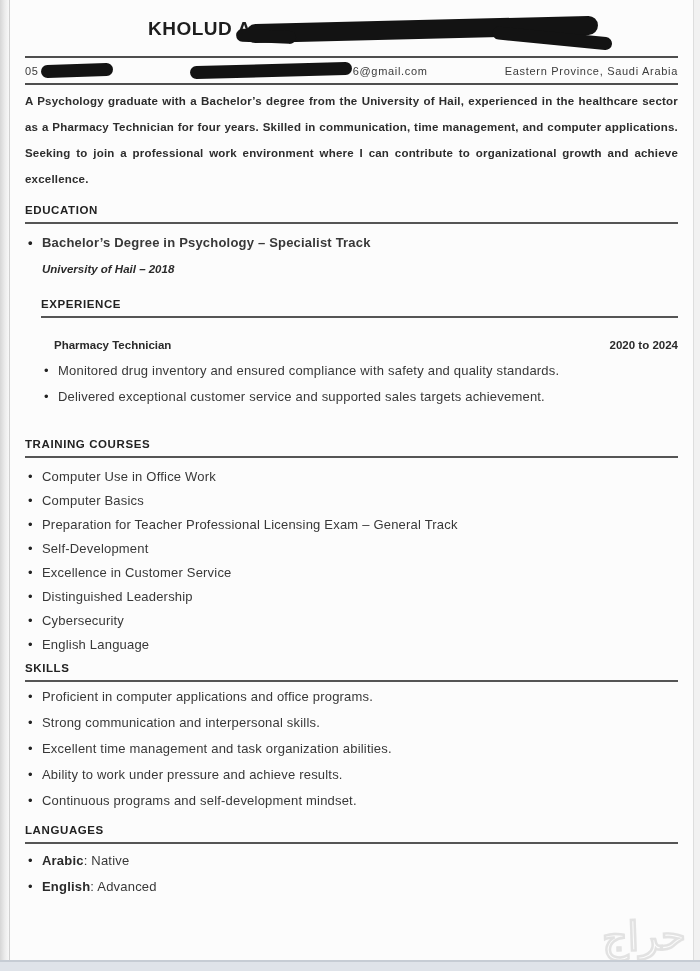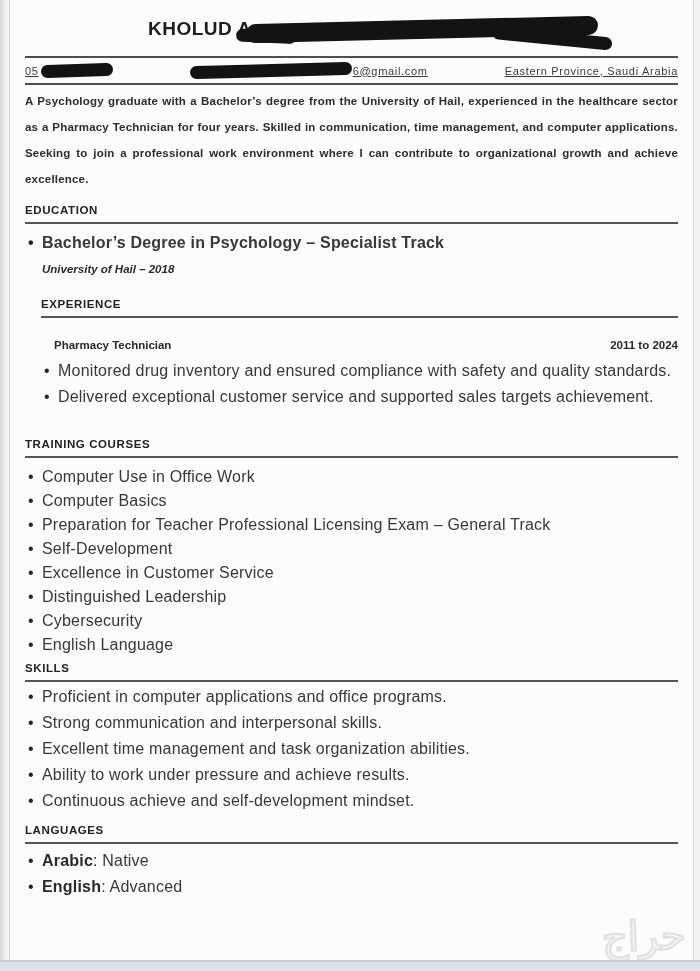--- a/index.html
+++ b/index.html
@@ -52,21 +52,21 @@
   .name-redaction::after{
     content:"";position:absolute;left:-10px;top:6px;width:60px;height:13px;
     background:#131313;border-radius:7px;transform:rotate(4deg);
   }
   
   .contact{
     margin-top:13px;
     border-top:2px solid #4e4e4e;border-bottom:2px solid #4e4e4e;
     display:flex;align-items:center;justify-content:space-between;
     padding:6px 0;
-    font-size:11px;letter-spacing:.7px;color:#3b3b3b;text-decoration:underline;
+    font-size:11px;letter-spacing:.7px;color:#3b3b3b;
   }
   .contact .grp{display:flex;align-items:center;white-space:nowrap;}
   .redact{
     background:#131313;border-radius:7px;height:13px;flex:none;
   }
   .redact.phone{width:72px;margin-left:2px;transform:rotate(-2deg);}
   .redact.email{width:162px;margin-right:1px;transform:rotate(-1.5deg);}
   
   .summary{
     margin:3px 0 0;
@@ -77,21 +77,21 @@
   .sec-head{margin:0;font-size:11.5px;font-weight:bold;letter-spacing:.6px;color:#222;}
   .rule{border:none;border-top:2px solid #555;margin:6px 0 0;}
   .sec-education{margin-top:12px;}
   .sec-experience{margin-top:22px;margin-left:16px;}
   .sec-training{margin-top:34px;}
   .sec-skills{margin-top:8px;}
   .sec-languages{margin-top:16px;}
   ul.blist{list-style:none;margin:12px 0 0;padding:0;}
   ul.blist li{
     position:relative;padding-left:17px;margin-bottom:10px;
-    font-size:16px;line-height:14px;color:#383838;letter-spacing:.2px;
+    font-size:13px;line-height:14px;color:#383838;letter-spacing:.2px;
   }
   ul.blist li::before{
     content:"\2022";position:absolute;left:3px;top:0;color:#222;
   }
   ul.blist.wide li{margin-bottom:12px;}
   ul.blist.langs{margin-top:10px;}
   .bold-item{font-weight:bold;color:#2a2a2a;}
   .edu-sub{
     margin-top:12px;padding-left:17px;
     font-size:11.5px;font-weight:bold;color:#2a2a2a;line-height:14px;font-style:italic;
@@ -151,21 +151,21 @@
         <li class="bold-item">Bachelor’s Degree in Psychology – Specialist Track</li>
       </ul>
       <div class="edu-sub">University of Hail – 2018</div>
     </div>
 
     <div class="sec-experience">
       <h2 class="sec-head">EXPERIENCE</h2>
       <hr class="rule">
       <div class="job-row">
         <span>Pharmacy Technician</span>
-        <span>2011 to 2024</span>
+        <span>2020 to 2024</span>
       </div>
       <ul class="blist wide exp-bullets">
         <li>Monitored drug inventory and ensured compliance with safety and quality standards.</li>
         <li>Delivered exceptional customer service and supported sales targets achievement.</li>
       </ul>
     </div>
 
     <div class="sec-training">
       <h2 class="sec-head">TRAINING COURSES</h2>
       <hr class="rule">
@@ -182,21 +182,21 @@
     </div>
 
     <div class="sec-skills">
       <h2 class="sec-head">SKILLS</h2>
       <hr class="rule">
       <ul class="blist wide" style="margin-top:8px">
         <li>Proficient in computer applications and office programs.</li>
         <li>Strong communication and interpersonal skills.</li>
         <li>Excellent time management and task organization abilities.</li>
         <li>Ability to work under pressure and achieve results.</li>
-        <li>Continuous achieve and self-development mindset.</li>
+        <li>Continuous programs and self-development mindset.</li>
       </ul>
     </div>
 
     <div class="sec-languages">
       <h2 class="sec-head">LANGUAGES</h2>
       <hr class="rule">
       <ul class="blist wide langs">
         <li><span class="bold-item">Arabic</span><span>: Native</span></li>
         <li><span class="bold-item">English</span><span>: Advanced</span></li>
       </ul>

